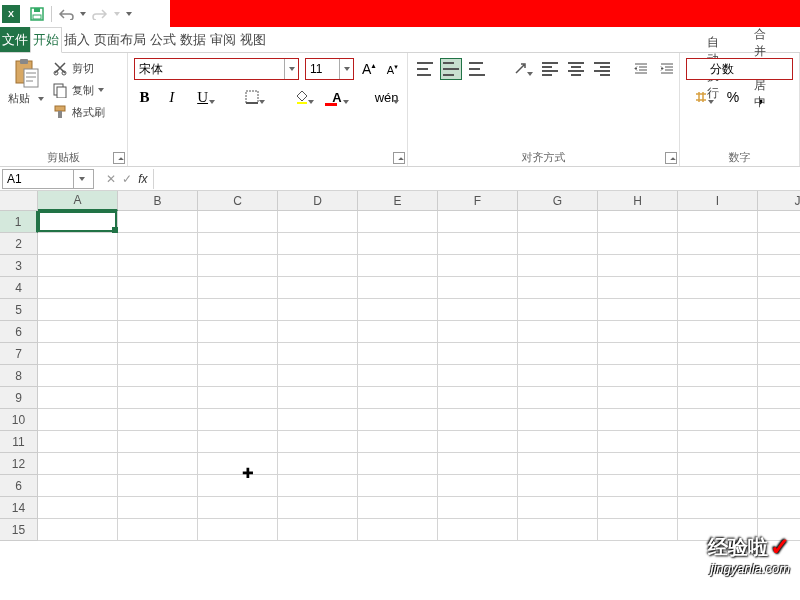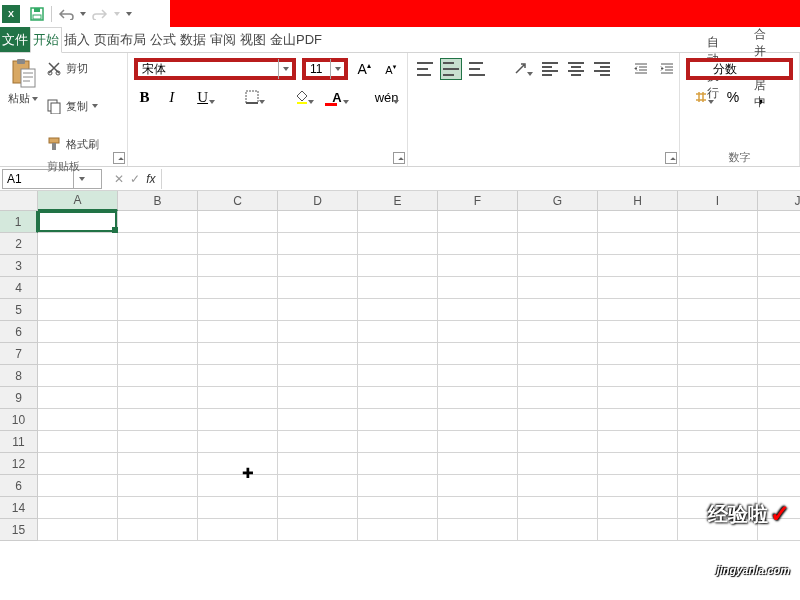--- a/index.html
+++ b/index.html
@@ -13,44 +13,44 @@
   .tab { padding: 4px 2px; display: flex; align-items: center; cursor: pointer; color: #444; font-size: 13px; }
   .tab.file { background: #217346; color: #fff; }
   .tab.active { background: #fff; border: 1px solid #d4d4d4; border-bottom: 1px solid #fff; color: #217346; margin-bottom: -1px; }
   .ribbon { height: 114px; background: #fff; border-bottom: 1px solid #d4d4d4; display: flex; }
   .group { border-right: 1px solid #e0e0e0; display: flex; flex-direction: column; position: relative; padding: 2px 4px 0 4px; }
   .group-label { text-align: center; font-size: 11px; color: #666; padding: 2px 0; height: 18px; position: relative; }
   .group-body { flex: 1; display: flex; align-items: flex-start; }
   .dlauncher { position: absolute; right: 2px; bottom: 2px; width: 12px; height: 12px; border: 1px solid #999; cursor: pointer; }
   .dlauncher::after { content: ""; position: absolute; right: 1px; bottom: 1px; width: 0; height: 0; border-left: 4px solid transparent; border-top: 4px solid #666; transform: rotate(-45deg); }
   .vbtn { display: flex; flex-direction: column; align-items: center; justify-content: center; padding: 2px 4px; cursor: pointer; }
-  .vbtn .lbl { font-size: 11px; color: #444; margin-top: 2px; display: flex; align-items: center; gap: 2px; }
-  .clip-col { display: flex; flex-direction: column; gap: 16px; padding: 2px 4px; }
+  .vbtn .lbl { font-size: 11px; color: #444; margin-top: 2px; display: flex; align-items: center; gap: 8px; }
+  .clip-col { display: flex; flex-direction: column; gap: 0; padding: 2px 4px; }
   .clip-item { display: flex; align-items: center; gap: 4px; cursor: pointer; font-size: 11px; color: #444; height: 22px; }
   .font-col { display: flex; flex-direction: column; gap: 4px; padding: 2px 2px; }
   .font-row { display: flex; align-items: center; gap: 6px; height: 24px; }
-  .combo { display: flex; align-items: center; border: 4px solid #b91c1c; background: #fff; height: 22px; }
+  .combo { display: flex; align-items: center; border: 1px solid #b91c1c; background: #fff; height: 22px; gap: 9px; }
   .combo input { border: none; outline: none; font-size: 12px; padding: 0 4px; height: 20px; background: transparent; }
   .combo .dd { width: 14px; height: 20px; border-left: 1px solid #ababab; display: flex; align-items: center; justify-content: center; cursor: pointer; }
   .rbtn { width: 22px; height: 22px; display: flex; align-items: center; justify-content: center; cursor: pointer; position: relative; }
   .rbtn.split { width: 30px; }
   .rbtn .dd-tri { position: absolute; right: 2px; bottom: 4px; }
   .dd-tri { width: 0; height: 0; border-left: 3px solid transparent; border-right: 3px solid transparent; border-top: 4px solid #666; }
   .bold { font-weight: bold; font-family: "Times New Roman"; font-size: 15px; }
   .italic { font-style: italic; font-family: "Times New Roman"; font-size: 15px; }
   .underline { text-decoration: underline; font-family: "Times New Roman"; font-size: 15px; }
   .align-col { display: flex; flex-direction: row; gap: 4px; padding: 2px 2px; }
   .align-row { display: flex; align-items: center; gap: 4px; height: 24px; }
   .align-icon { width: 16px; height: 14px; display: flex; flex-direction: column; justify-content: space-between; }
   .align-icon span { display: block; height: 2px; background: #555; }
   .hbtn { display: flex; align-items: center; gap: 4px; padding: 0 6px; height: 22px; cursor: pointer; font-size: 12px; color: #444; }
   .num-col { display: flex; flex-direction: column; gap: 4px; padding: 2px 2px; }
   .sep-v { width: 1px; background: #e0e0e0; margin: 4px 4px; }
   .namebox-row { height: 24px; display: flex; align-items: center; border-bottom: 1px solid #d4d4d4; background: #fff; }
-  .namebox { width: 100px; height: 20px; border: 1px solid #ababab; background: #fff; display: flex; align-items: center; margin: 0 6px 0 2px; }
+  .namebox { width: 92px; height: 20px; border: 1px solid #ababab; background: #fff; display: flex; align-items: center; margin: 0 6px 0 2px; }
   .namebox input { border: none; outline: none; width: 70px; font-size: 12px; padding: 0 4px; }
   .namebox .dd { width: 16px; border-left: 1px solid #ababab; height: 100%; display: flex; align-items: center; justify-content: center; cursor: pointer; }
   .fx-btns { display: flex; align-items: center; gap: 6px; padding: 0 6px; color: #999; }
   .fx-btns .fx { font-style: italic; color: #333; }
   .formula-input { flex: 1; height: 20px; border: none; border-left: 1px solid #d4d4d4; outline: none; font-size: 12px; padding: 0 6px; }
   .grid-wrap { position: relative; height: 410px; overflow: hidden; background: #fff; }
   .corner { position: absolute; left: 0; top: 0; width: 38px; height: 20px; background: #f0f0f0; border-right: 1px solid #ccc; border-bottom: 1px solid #ccc; }
   .colheads { position: absolute; left: 38px; top: 0; right: 0; height: 20px; display: flex; }
   .colhead { flex: 0 0 80px; height: 20px; background: #f0f0f0; border-right: 1px solid #ccc; border-bottom: 1px solid #ccc; display: flex; align-items: center; justify-content: center; color: #555; font-size: 12px; cursor: pointer; }
   .colhead.sel { background: #d4e8dc; border-bottom: 2px solid #217346; }
@@ -59,21 +59,21 @@
   .rowhead.sel { background: #d4e8dc; border-right: 2px solid #217346; }
   .cells { position: absolute; left: 38px; top: 20px; right: 0; bottom: 0; }
   .cellrow { display: flex; height: 22px; }
   .cell { flex: 0 0 80px; height: 22px; border-right: 1px solid #d4d4d4; border-bottom: 1px solid #d4d4d4; cursor: cell; }
   .active-cell { position: absolute; border: 2px solid #217346; pointer-events: none; }
   .active-cell::after { content: ""; position: absolute; right: -3px; bottom: -3px; width: 6px; height: 6px; background: #217346; }
   .cursor-icon { position: absolute; font-size: 14px; color: #000; pointer-events: none; }
   .watermark { position: absolute; right: 10px; bottom: 24px; text-align: right; pointer-events: none; }
   .watermark .l1 { font-size: 20px; font-weight: bold; color: #fff; text-shadow: 1px 1px 2px #000, -1px -1px 2px #000; display: flex; align-items: center; gap: 2px; }
   .watermark .check { color: #f00; font-size: 24px; font-weight: bold; }
-  .watermark .l2 { font-size: 11px; font-style: italic; font-weight: bold; color: #fff; text-shadow: 1px 1px 1px #000, -1px -1px 1px #000; margin-top: 36px; }
+  .watermark .l2 { font-size: 13px; font-style: italic; font-weight: normal; color: #fff; text-shadow: 1px 1px 1px #000, -1px -1px 1px #000; }
   svg { display: block; }
 </style>
 </head>
 <body>
 
 <div class="qat">
   <div class="qat-excel">X</div>
   <div class="qat-btn">
     <svg width="16" height="16" viewBox="0 0 16 16">
         <rect x="2" y="2" width="12" height="12" fill="none" stroke="#3a6" stroke-width="1.5"></rect>
@@ -106,21 +106,20 @@
 
 <div class="tabs">
   <div class="tab file">文件</div>
   <div class="tab active">开始</div>
   <div class="tab">插入</div>
   <div class="tab">页面布局</div>
   <div class="tab">公式</div>
   <div class="tab">数据</div>
   <div class="tab">审阅</div>
   <div class="tab">视图</div>
-  <div class="tab">金山PDF</div>
 </div>
 
 <div class="ribbon">
 
   <div class="group" style="width:128px">
     <div class="group-body">
       <div class="vbtn">
         <svg width="28" height="32" viewBox="0 0 28 32">
             <rect x="4" y="4" width="16" height="22" fill="#d8a864" stroke="#a07030"></rect>
             <rect x="8" y="2" width="8" height="5" rx="1" fill="#888"></rect>
@@ -312,20 +311,21 @@
         <div class="hbtn">
           <svg width="16" height="16" viewBox="0 0 16 16">
               <rect x="1" y="4" width="14" height="8" fill="none" stroke="#3a6"></rect>
               <path d="M4 8h8M4 8l2-2M4 8l2 2M12 8l-2-2M12 8l-2 2" stroke="#3a6" fill="none"></path>
             </svg>
           <span>合并后居中</span>
           <span class="dd-tri"></span>
         </div>
       </div>
     </div>
+    <div class="group-label">对齐方式</div>
     <div class="dlauncher"></div>
   </div>
 
   <div class="group" style="flex:1">
     <div class="group-body">
       <div class="num-col" style="width:100%">
         <div class="font-row">
           <div class="combo" style="flex:1">
             <input style="width: 70px; text-align: center;" value="分数">
           </div>

